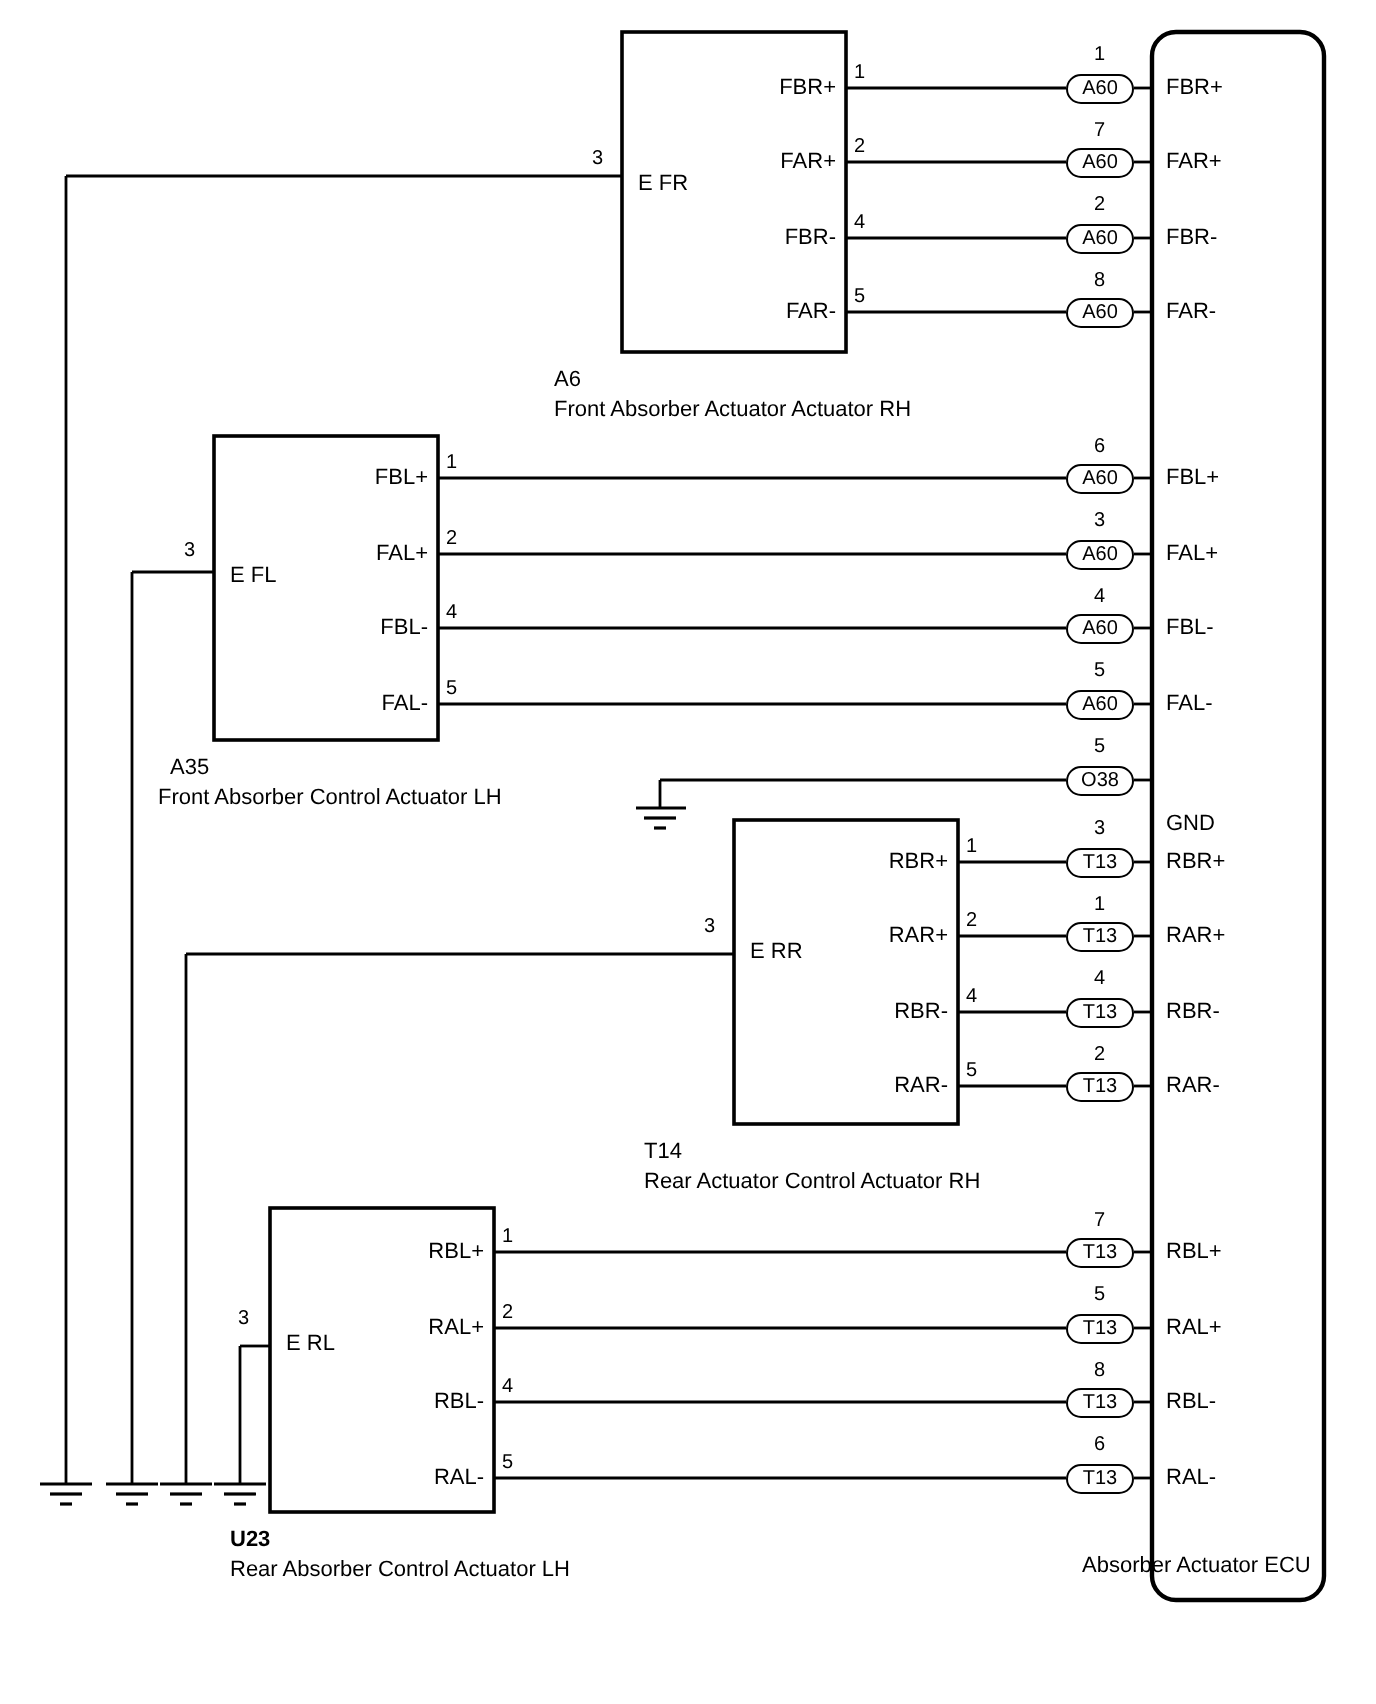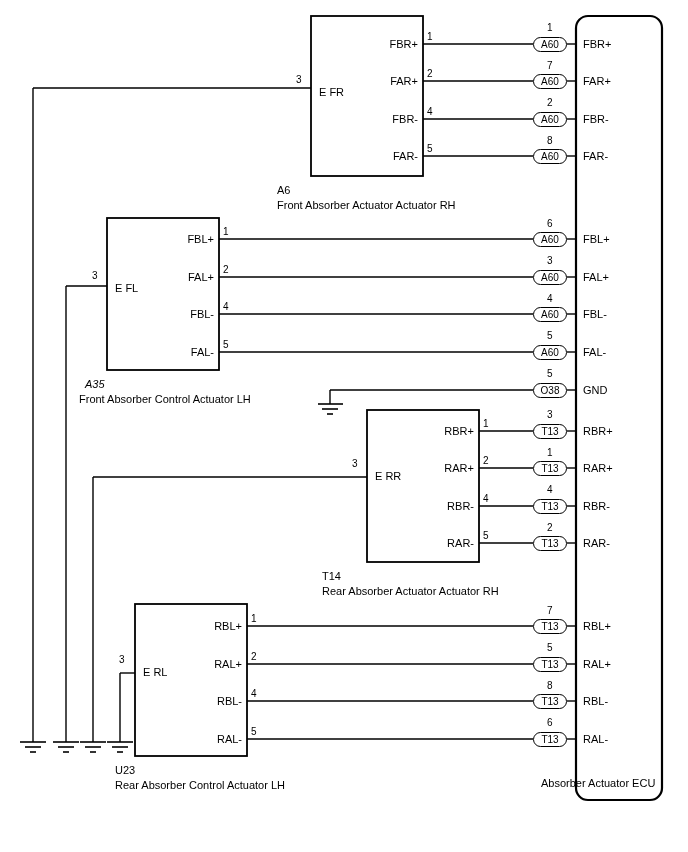--- a/index.html
+++ b/index.html
@@ -172,51 +172,51 @@
 
   <div class="lbl r" style="left:129px; top:233px; width:85px;">FBL+</div>
   <div class="pinnum" style="left:223px; top:226px;">1</div>
   <div class="lbl r" style="left:129px; top:271px; width:85px;">FAL+</div>
   <div class="pinnum" style="left:223px; top:264px;">2</div>
   <div class="lbl r" style="left:129px; top:308px; width:85px;">FBL-</div>
   <div class="pinnum" style="left:223px; top:301px;">4</div>
   <div class="lbl r" style="left:129px; top:346px; width:85px;">FAL-</div>
   <div class="pinnum" style="left:223px; top:339px;">5</div>
 
-  <div class="cap" style="left:85px; top:378px;font-style:italic;">A35</div>
+  <div class="cap" style="left:85px; top:378px;">A35</div>
   <div class="cap" style="left:79px; top:393px;">Front Absorber Control Actuator LH</div>
 
   <div class="boxlabel" style="left:375px; top:470px;">E RR</div>
   <div class="pinnum" style="left:352px; top:458px;">3</div>
 
   <div class="lbl r" style="left:389px; top:425px; width:85px;">RBR+</div>
   <div class="pinnum" style="left:483px; top:418px;">1</div>
   <div class="lbl r" style="left:389px; top:462px; width:85px;">RAR+</div>
   <div class="pinnum" style="left:483px; top:455px;">2</div>
   <div class="lbl r" style="left:389px; top:500px; width:85px;">RBR-</div>
   <div class="pinnum" style="left:483px; top:493px;">4</div>
   <div class="lbl r" style="left:389px; top:537px; width:85px;">RAR-</div>
   <div class="pinnum" style="left:483px; top:530px;">5</div>
 
   <div class="cap" style="left:322px; top:570px;">T14</div>
-  <div class="cap" style="left:322px; top:585px;">Rear Absorber Actuator Actuator RH</div>
+  <div class="cap" style="left:322px; top:585px;">Rear Actuator Control Actuator RH</div>
 
   <div class="boxlabel" style="left:143px; top:666px;">E RL</div>
   <div class="pinnum" style="left:119px; top:654px;">3</div>
 
   <div class="lbl r" style="left:157px; top:620px; width:85px;">RBL+</div>
   <div class="pinnum" style="left:251px; top:613px;">1</div>
   <div class="lbl r" style="left:157px; top:658px; width:85px;">RAL+</div>
   <div class="pinnum" style="left:251px; top:651px;">2</div>
   <div class="lbl r" style="left:157px; top:695px; width:85px;">RBL-</div>
   <div class="pinnum" style="left:251px; top:688px;">4</div>
   <div class="lbl r" style="left:157px; top:733px; width:85px;">RAL-</div>
   <div class="pinnum" style="left:251px; top:726px;">5</div>
 
-  <div class="cap" style="left:115px; top:764px;">U23</div>
+  <div class="cap" style="left:115px; top:764px;font-weight:bold;">U23</div>
   <div class="cap" style="left:115px; top:779px;">Rear Absorber Control Actuator LH</div>
 
   <div class="conn" style="left:533px; top:37px;">A60</div>
   <div class="pinnum" style="left:547px; top:22px;">1</div>
   <div class="lbl" style="left:583px; top:38px;">FBR+</div>
 
   <div class="conn" style="left:533px; top:74px;">A60</div>
   <div class="pinnum" style="left:547px; top:60px;">7</div>
   <div class="lbl" style="left:583px; top:75px;">FAR+</div>
 
@@ -239,21 +239,21 @@
   <div class="conn" style="left:533px; top:307px;">A60</div>
   <div class="pinnum" style="left:547px; top:293px;">4</div>
   <div class="lbl" style="left:583px; top:308px;">FBL-</div>
 
   <div class="conn" style="left:533px; top:345px;">A60</div>
   <div class="pinnum" style="left:547px; top:330px;">5</div>
   <div class="lbl" style="left:583px; top:346px;">FAL-</div>
 
   <div class="conn" style="left:533px; top:383px;">O38</div>
   <div class="pinnum" style="left:547px; top:368px;">5</div>
-  <div class="lbl" style="left:583px; top:384px;">GND</div>
+  <div class="lbl" style="left:583px; top:406px;">GND</div>
 
   <div class="conn" style="left:533px; top:424px;">T13</div>
   <div class="pinnum" style="left:547px; top:409px;">3</div>
   <div class="lbl" style="left:583px; top:425px;">RBR+</div>
 
   <div class="conn" style="left:533px; top:461px;">T13</div>
   <div class="pinnum" style="left:547px; top:447px;">1</div>
   <div class="lbl" style="left:583px; top:462px;">RAR+</div>
 
   <div class="conn" style="left:533px; top:499px;">T13</div>

